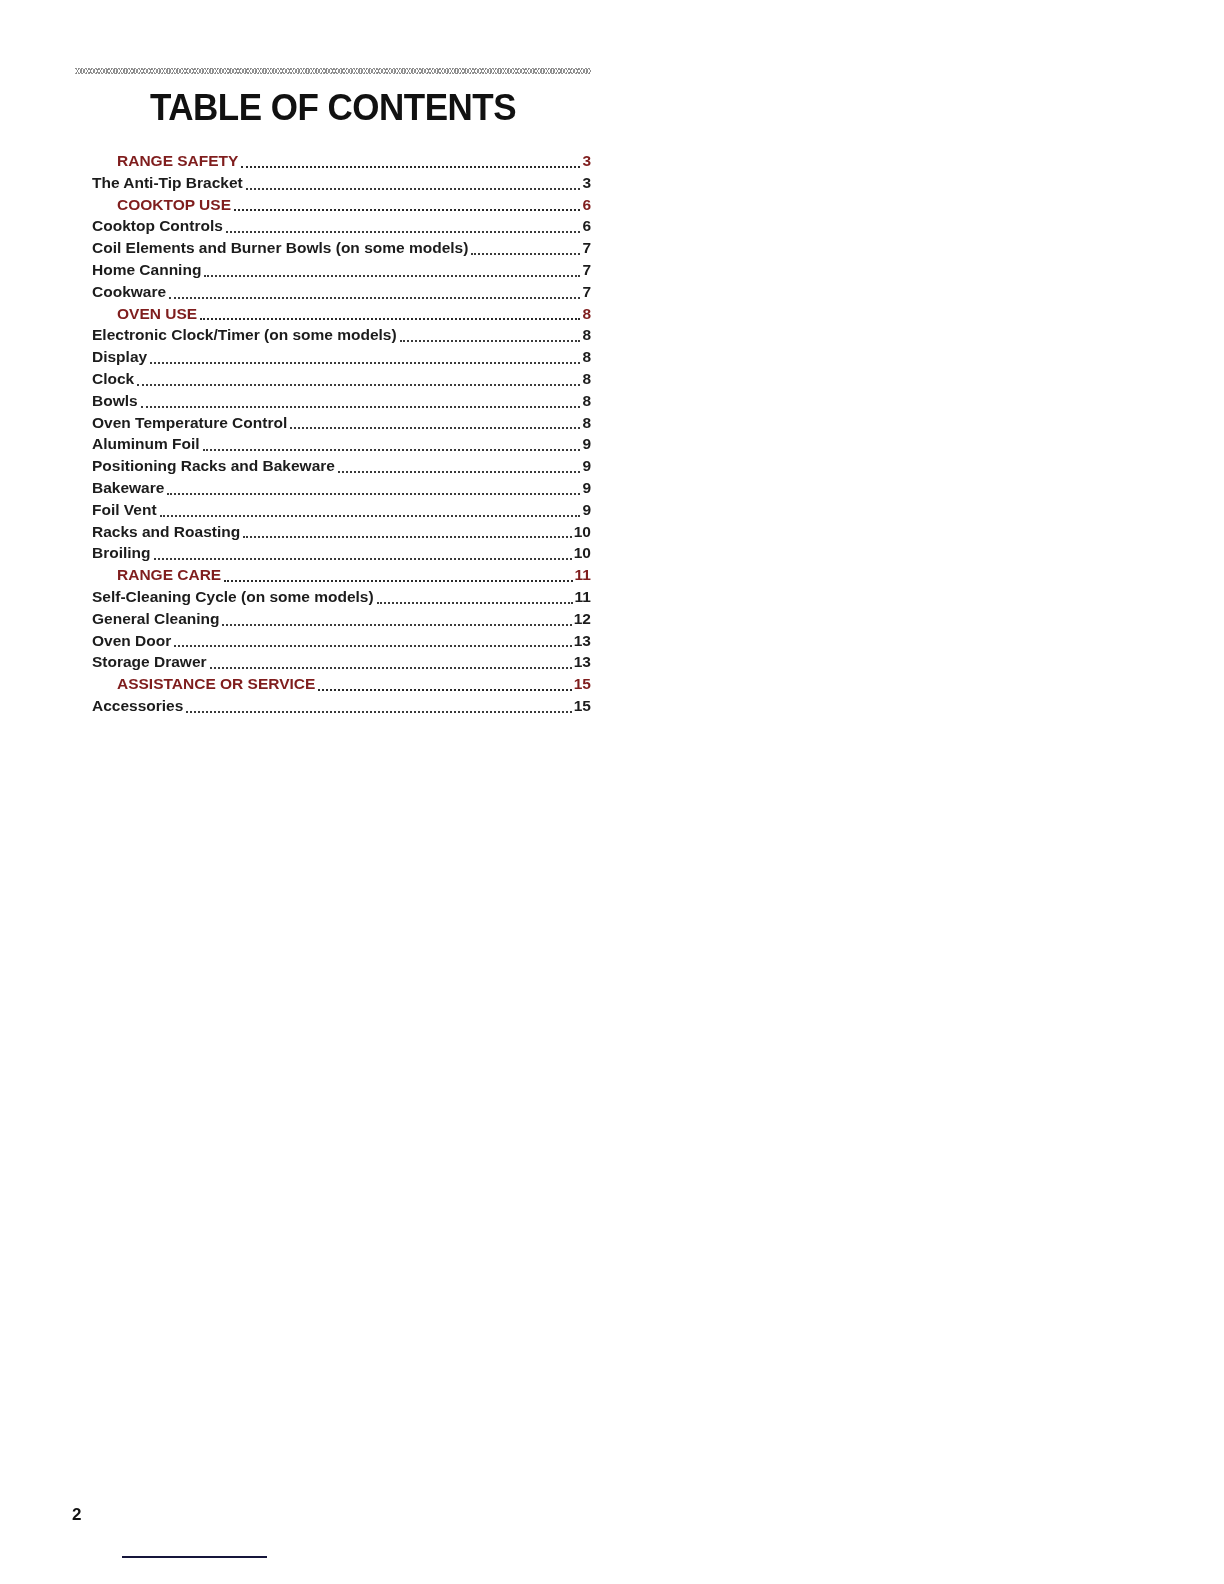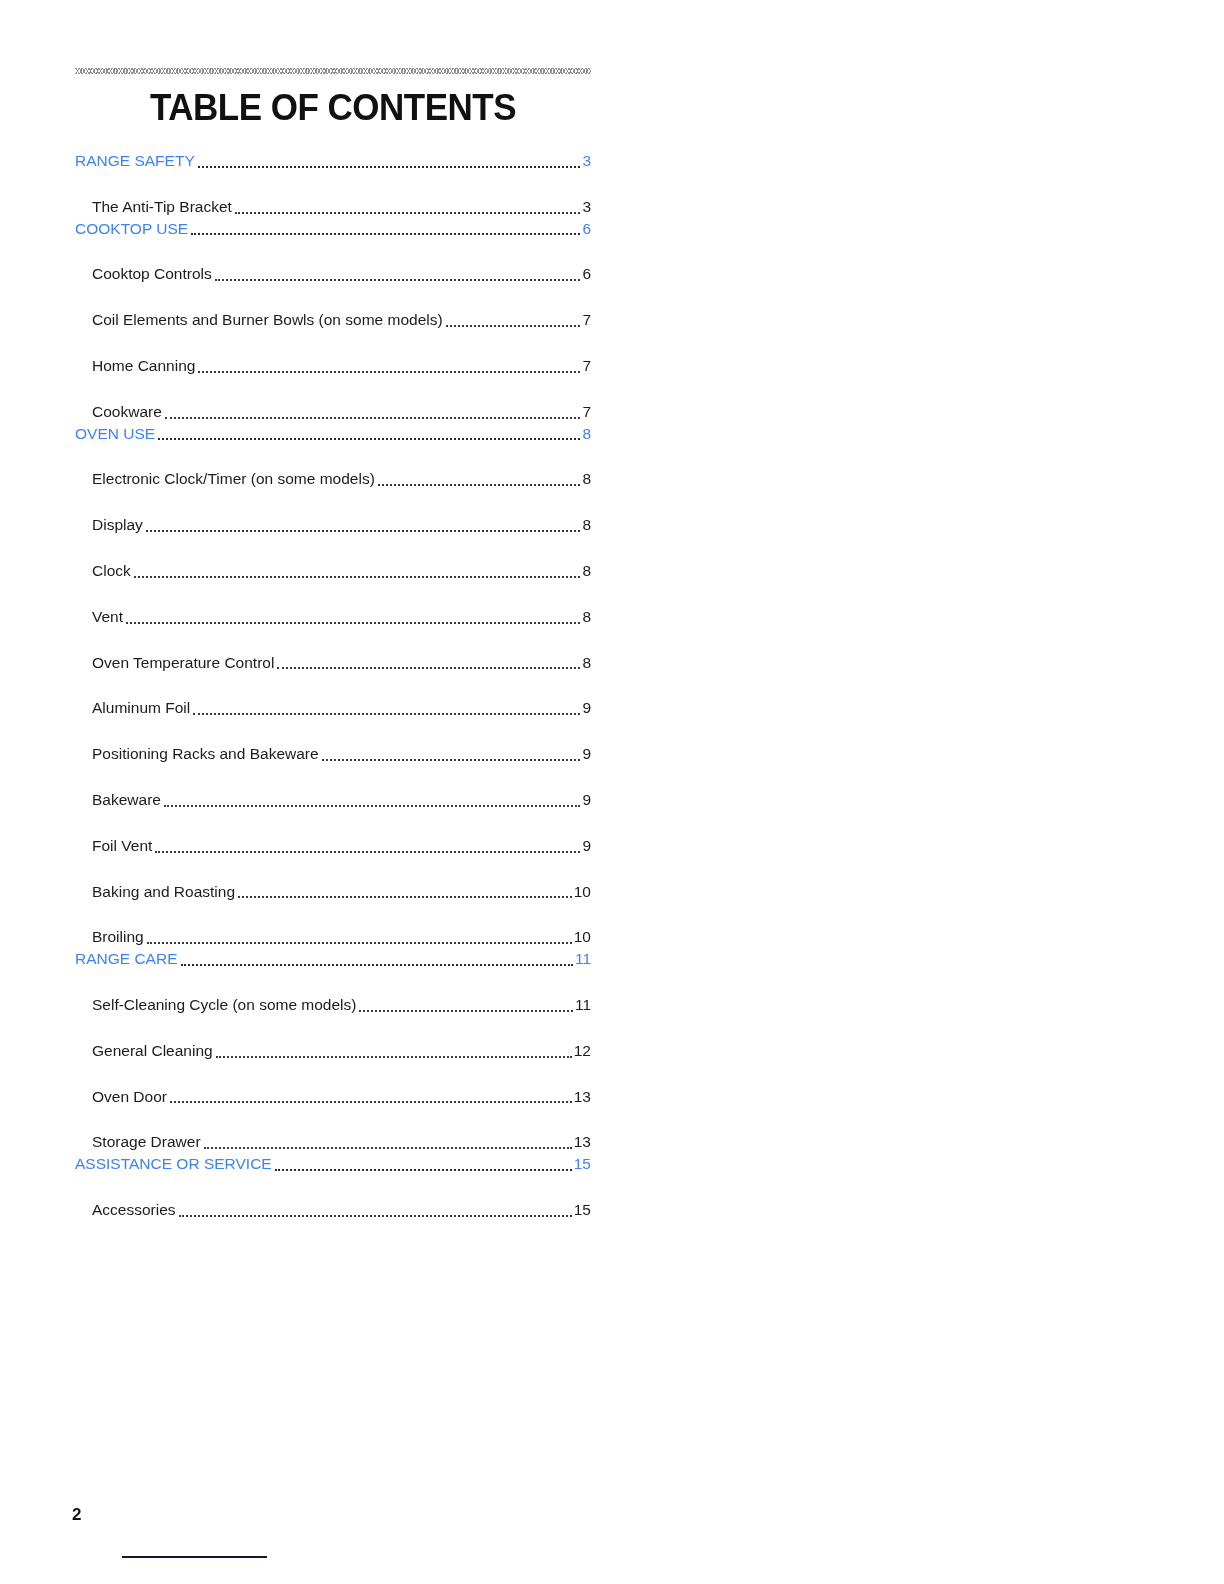--- a/index.html
+++ b/index.html
@@ -44,22 +44,22 @@
   .toc-list {
     width: 100%;
   }
   .toc-row {
     display: flex;
     align-items: flex-end;
     font-size: 15.5px;
     line-height: 21.8px;
     color: #1c1c1c;
   }
-  .toc-row.level-0 { font-weight: normal; color: #3b82f6; }
-  .toc-row.level-1 { padding-left: 17px; font-weight: normal; margin-top: 24px; }
+  .toc-row.level-0 { font-weight: bold; color: #7f1d1d; margin-left: 42px; }
+  .toc-row.level-1 { padding-left: 17px; font-weight: bold; }
   .toc-label {
     white-space: nowrap;
     flex: 0 0 auto;
   }
   .toc-leader {
     flex: 1 1 auto;
     border-bottom: 2px dotted #2a2a2a;
     margin: 0 2px 4px 3px;
     min-width: 12px;
   }
@@ -143,21 +143,21 @@
     <span class="toc-label">Display</span>
     <span class="toc-leader"></span>
     <span class="toc-page">8</span>
   </div>
         <div class="toc-row level-1">
     <span class="toc-label">Clock</span>
     <span class="toc-leader"></span>
     <span class="toc-page">8</span>
   </div>
         <div class="toc-row level-1">
-    <span class="toc-label">Vent</span>
+    <span class="toc-label">Bowls</span>
     <span class="toc-leader"></span>
     <span class="toc-page">8</span>
   </div>
         <div class="toc-row level-1">
     <span class="toc-label">Oven Temperature Control</span>
     <span class="toc-leader"></span>
     <span class="toc-page">8</span>
   </div>
         <div class="toc-row level-1">
     <span class="toc-label">Aluminum Foil</span>
@@ -173,21 +173,21 @@
     <span class="toc-label">Bakeware</span>
     <span class="toc-leader"></span>
     <span class="toc-page">9</span>
   </div>
         <div class="toc-row level-1">
     <span class="toc-label">Foil Vent</span>
     <span class="toc-leader"></span>
     <span class="toc-page">9</span>
   </div>
         <div class="toc-row level-1">
-    <span class="toc-label">Baking and Roasting</span>
+    <span class="toc-label">Racks and Roasting</span>
     <span class="toc-leader"></span>
     <span class="toc-page">10</span>
   </div>
         <div class="toc-row level-1">
     <span class="toc-label">Broiling</span>
     <span class="toc-leader"></span>
     <span class="toc-page">10</span>
   </div>
         <div class="toc-row level-0">
     <span class="toc-label">RANGE CARE</span>

